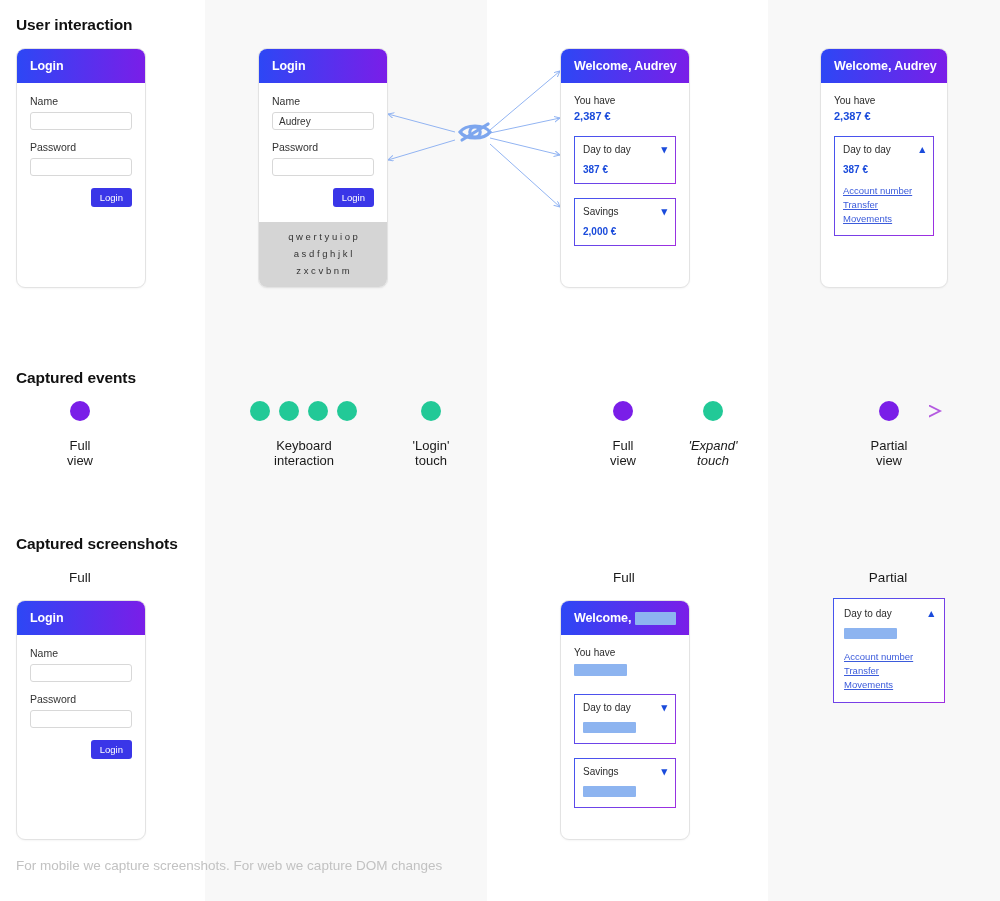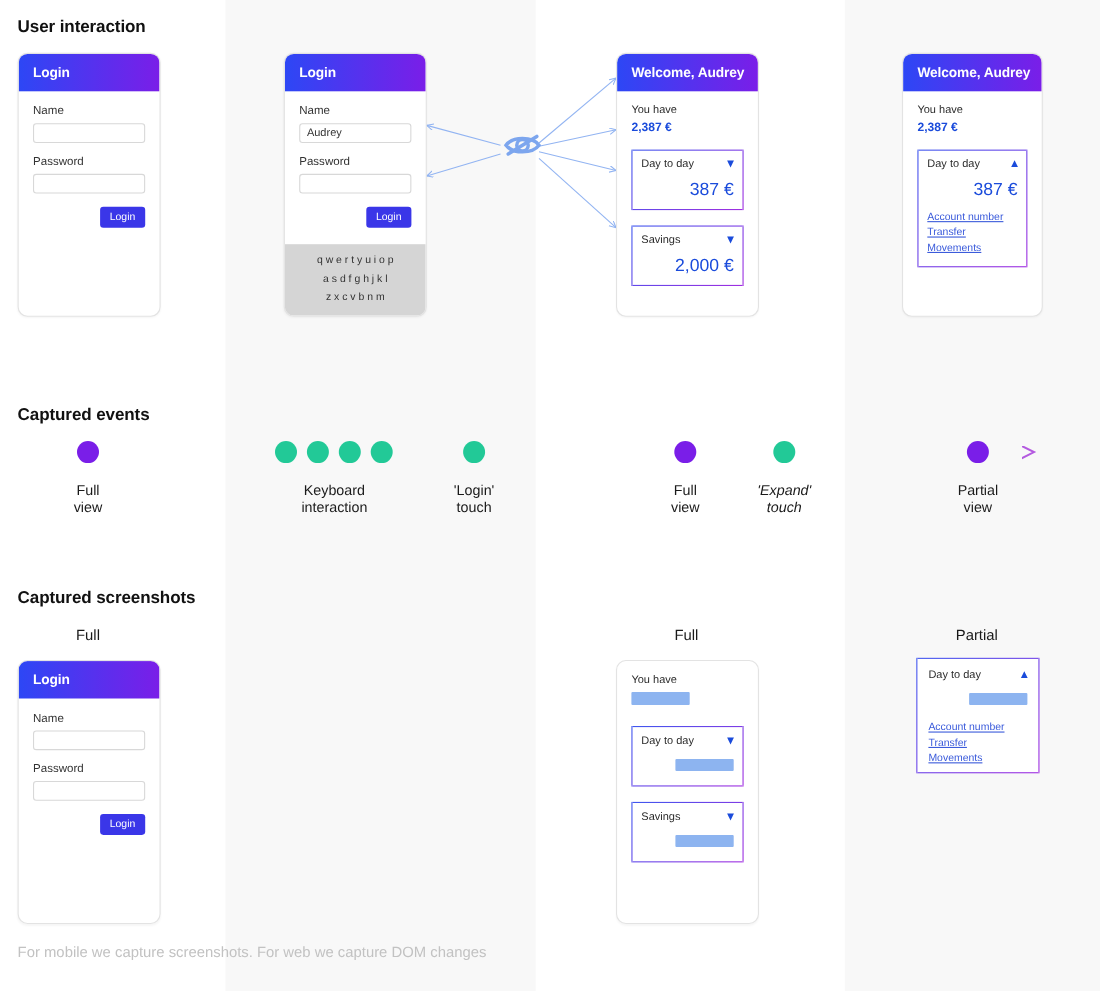--- a/index.html
+++ b/index.html
@@ -124,23 +124,23 @@
     border-radius: 2px;
     padding: 7px 8px 8px 8px;
     margin-top: 14px;
     background: #fff;
     position: relative;
   }
   .acct-top { display: flex; justify-content: space-between; align-items: center; gap: 28px; }
   .acct-name { font-size: 10px; color: #2b2b2b; }
   .chev { color: #1a4bdb; font-size: 11px; line-height: 1; font-weight: bold; }
   .acct-amt {
-    text-align: right;
-    font-size: 16px;
-    font-weight: normal;
+    text-align: left;
+    font-size: 10px;
+    font-weight: bold;
     color: #1a4bdb;
     margin-top: 9px;
   }
   .acct-links { margin-top: 10px; }
   .acct-links a {
     display: block;
     font-size: 9.5px;
     color: #3b5bdb;
     text-decoration: underline;
     margin-bottom: 3px;
@@ -373,20 +373,24 @@
       <div class="phone-body clearfix">
         <div class="field-label">Name</div>
         <div class="field-input"></div>
         <div class="field-label">Password</div>
         <div class="field-input"></div>
         <div class="login-btn">Login</div>
       </div>
     </div>
 
     <div class="phone" style="left:560px; top:600px; width:130px; height:240px;">
+      <div class="phone-header">
+        <span class="phone-header-title">Welcome,</span>
+        <span class="mask-bar" style="width:52px;height:13px;margin-left:4px;"></span>
+      </div>
       <div class="phone-body">
         <div class="amount-label">You have</div>
         <div class="mask-bar" style="width:53px;height:12px;"></div>
 
         <div class="acct-box">
           <div class="acct-top">
             <span class="acct-name">Day to day</span>
             <span class="chev">▾</span>
           </div>
           <div class="acct-amt">

